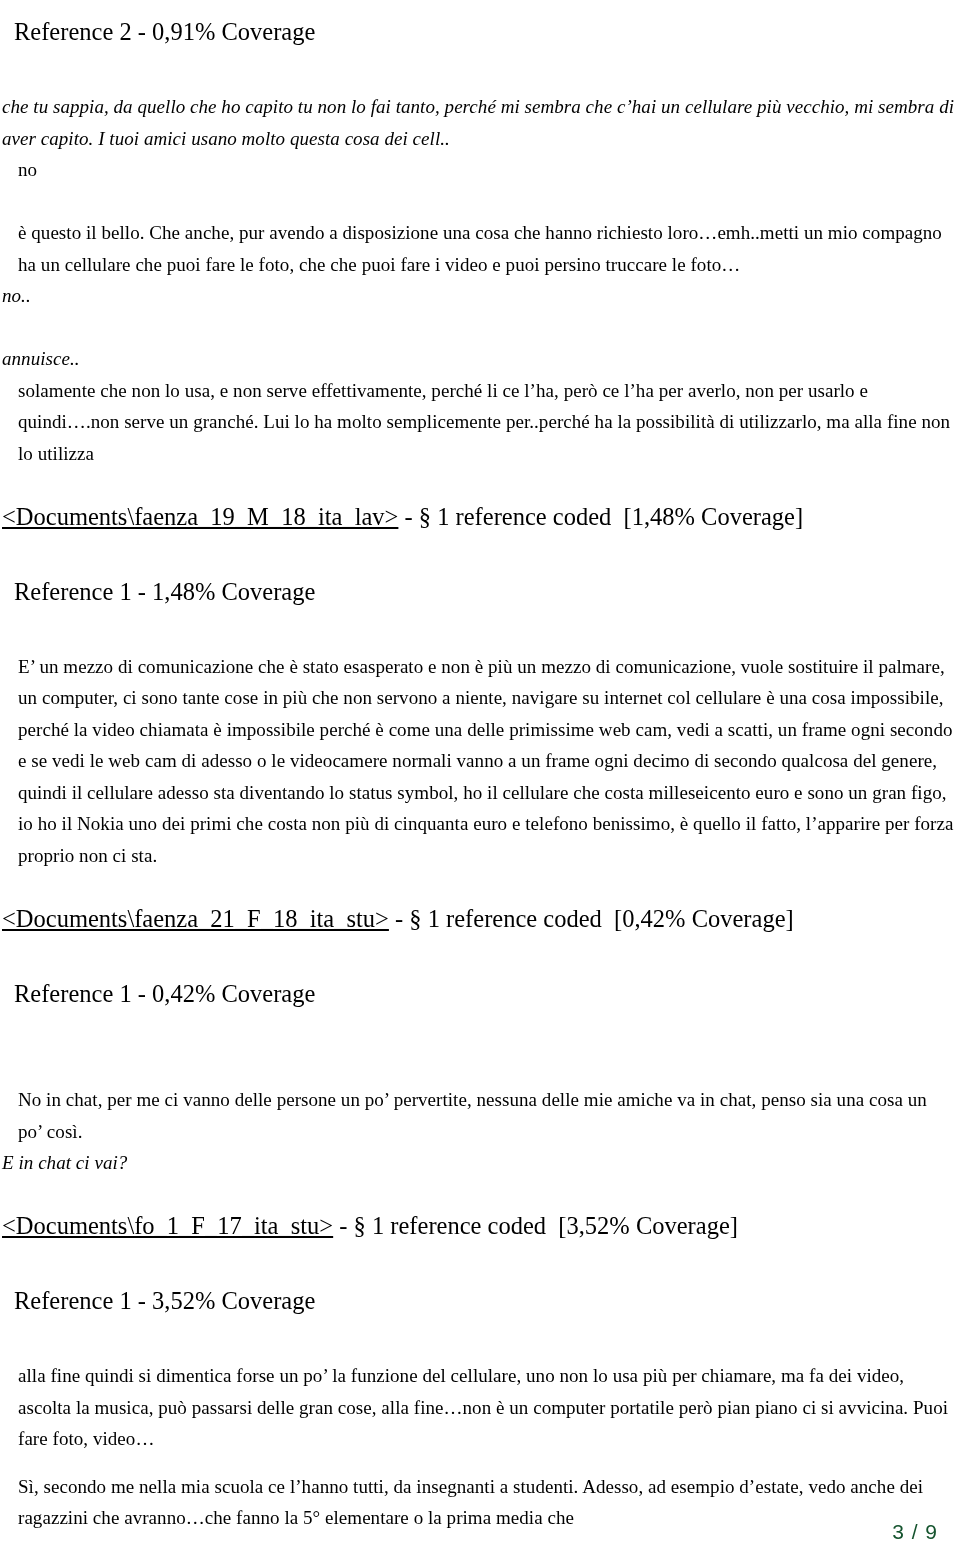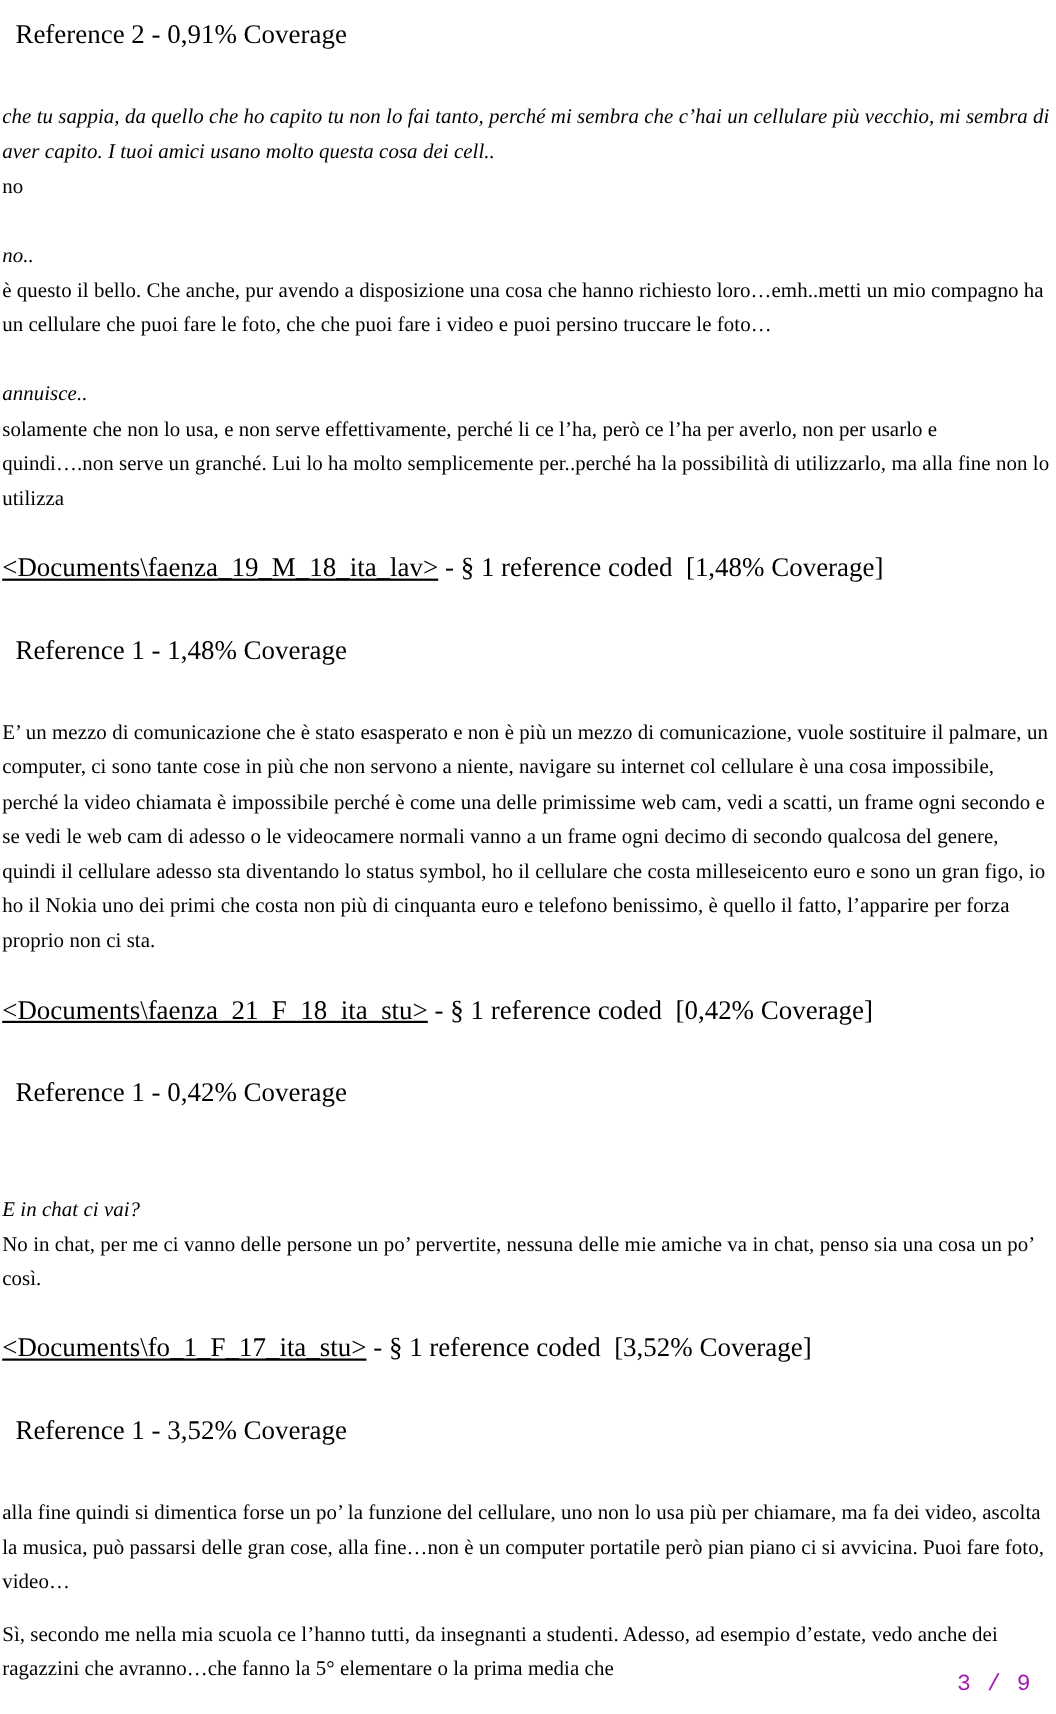--- a/index.html
+++ b/index.html
@@ -31,20 +31,21 @@
     text-align: left;
     margin: 0;
     white-space: normal;
     letter-spacing: 0.05px;
   }
   .ital {
     font-style: italic;
   }
   .roman {
     font-style: normal;
+    margin-left: 16px;
   }
   .refhead {
     font-size: 24.5px;
     line-height: 31.5px;
     font-style: normal;
     margin: 12px;
   }
   .docline {
     font-size: 24.5px;
     line-height: 31.5px;
@@ -55,45 +56,45 @@
     text-decoration: underline;
     text-underline-offset: 2px;
   }
   .spacer-1 { height: 31.5px; }
   .spacer-2 { height: 63px; }
   .spacer-half { height: 16px; }
   .footer {
     position: absolute;
     right: 22px;
     bottom: 14px;
-    font-family: Liberation Mono, monospace;
+    font-family: Liberation Sans, sans-serif;
     font-size: 21px;
     line-height: 24px;
     letter-spacing: 1px;
-    color: #a21caf;
+    color: #14532d;
   }
 </style>
 </head>
 <body>
 
 <div class="page">
 
   <div class="refhead">Reference 2 - 0,91% Coverage</div>
 
   <div class="spacer-1"></div>
 
   <div class="blk ital">che tu sappia, da quello che ho capito tu non lo fai tanto, perché mi sembra che c’hai un cellulare più vecchio, mi sembra di aver capito. I tuoi amici usano molto questa cosa dei cell..</div>
 
   <div class="blk roman">no</div>
 
   <div class="spacer-1"></div>
 
+  <div class="blk roman">è questo il bello. Che anche, pur avendo a disposizione una cosa che hanno richiesto loro…emh..metti un mio compagno ha un cellulare che puoi fare le foto, che che puoi fare i video e puoi persino truccare le foto…</div>
+
   <div class="blk ital">no..</div>
-
-  <div class="blk roman">è questo il bello. Che anche, pur avendo a disposizione una cosa che hanno richiesto loro…emh..metti un mio compagno ha un cellulare che puoi fare le foto, che che puoi fare i video e puoi persino truccare le foto…</div>
 
   <div class="spacer-1"></div>
 
   <div class="blk ital">annuisce..</div>
 
   <div class="blk roman">solamente che non lo usa, e non serve effettivamente, perché li ce l’ha, però ce l’ha per averlo, non per usarlo e quindi….non serve un granché. Lui lo ha molto semplicemente per..perché ha la possibilità di utilizzarlo, ma alla fine non lo utilizza</div>
 
   <div class="spacer-1"></div>
 
   <div class="docline">
@@ -113,23 +114,23 @@
   <div class="docline">
     <span class="doc-path">&lt;Documents\faenza_21_F_18_ita_stu&gt;</span><span> - </span><span>§</span><span> </span><span>1 reference coded</span><span>&nbsp; </span><span>[0,42% Coverage]</span>
   </div>
 
   <div class="spacer-1"></div>
 
   <div class="refhead">Reference 1 - 0,42% Coverage</div>
 
   <div class="spacer-2"></div>
 
+  <div class="blk roman">No in chat, per me ci vanno delle persone un po’ pervertite, nessuna delle mie amiche va in chat, penso sia una cosa un po’ così.</div>
+
   <div class="blk ital">E in chat ci vai?</div>
-
-  <div class="blk roman">No in chat, per me ci vanno delle persone un po’ pervertite, nessuna delle mie amiche va in chat, penso sia una cosa un po’ così.</div>
 
   <div class="spacer-1"></div>
 
   <div class="docline">
     <span class="doc-path">&lt;Documents\fo_1_F_17_ita_stu&gt;</span><span> - </span><span>§</span><span> </span><span>1 reference coded</span><span>&nbsp; </span><span>[3,52% Coverage]</span>
   </div>
 
   <div class="spacer-1"></div>
 
   <div class="refhead">Reference 1 - 3,52% Coverage</div>

